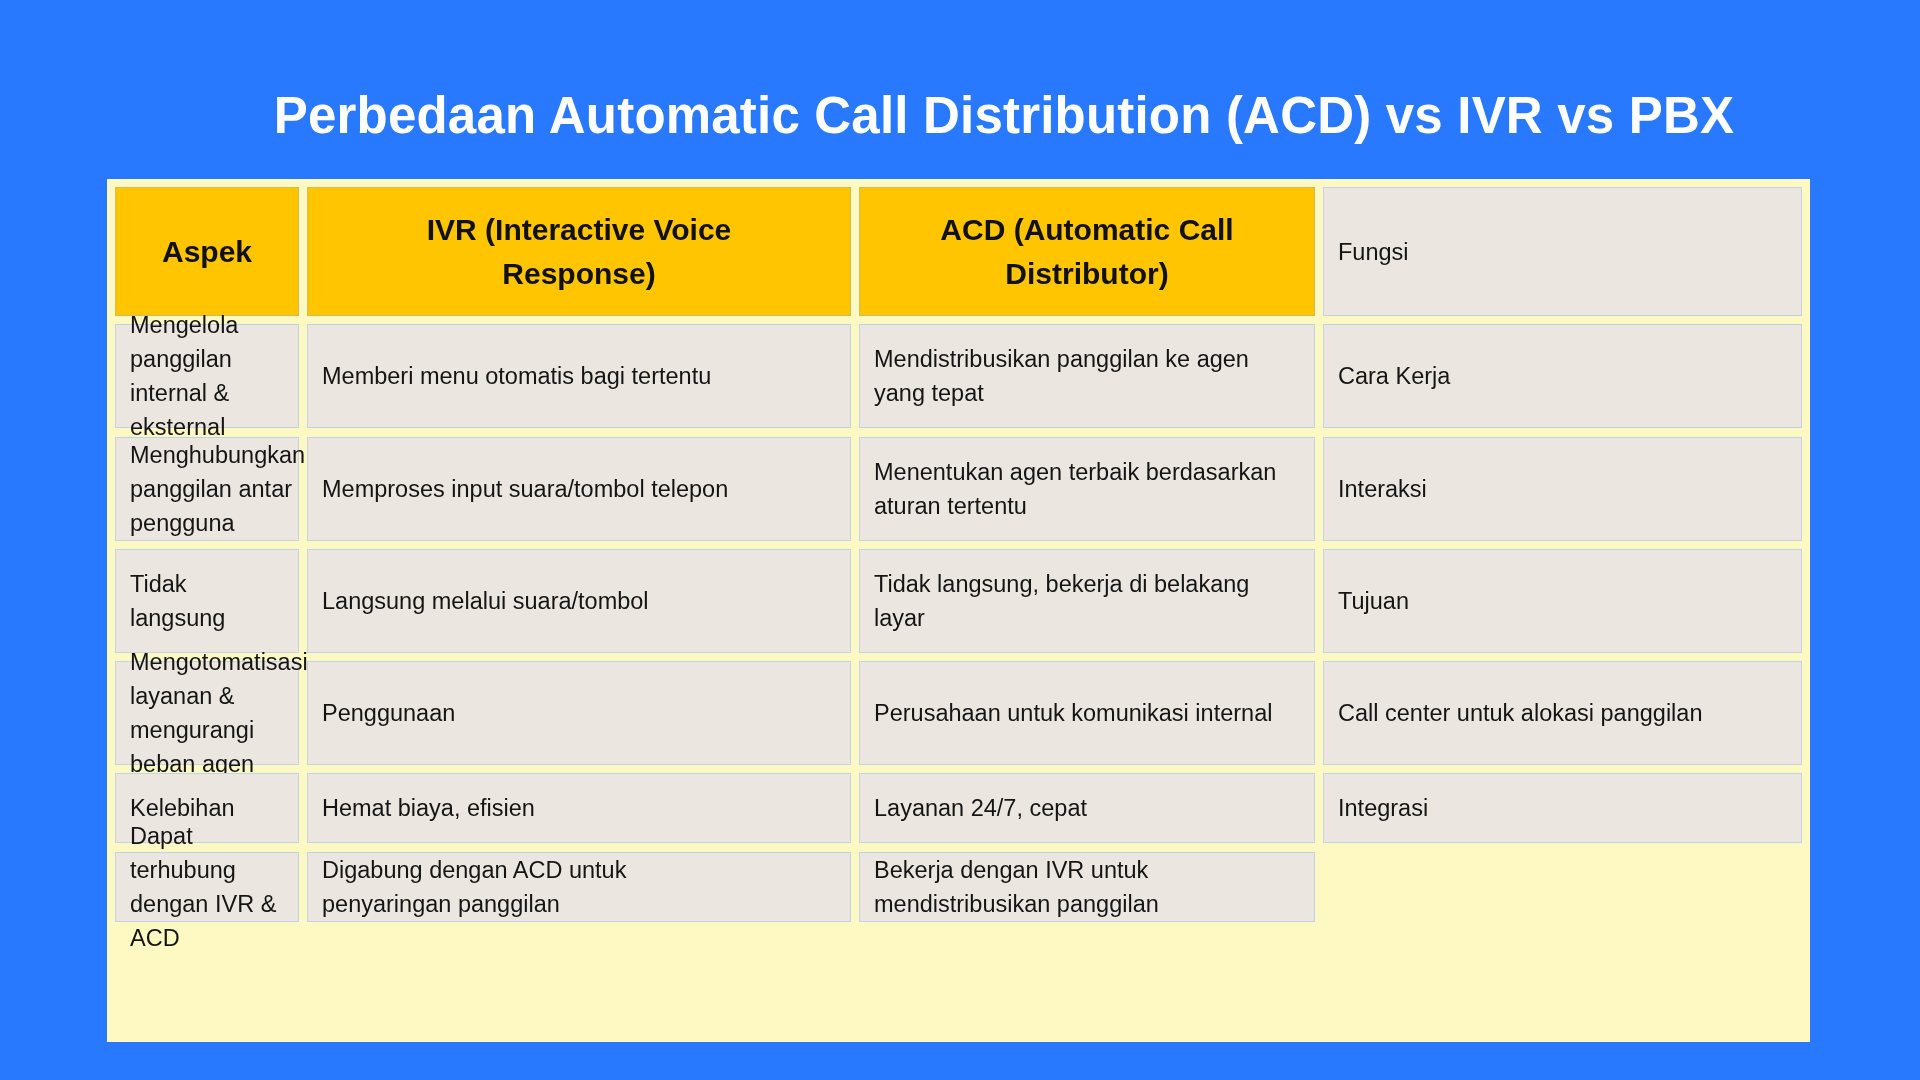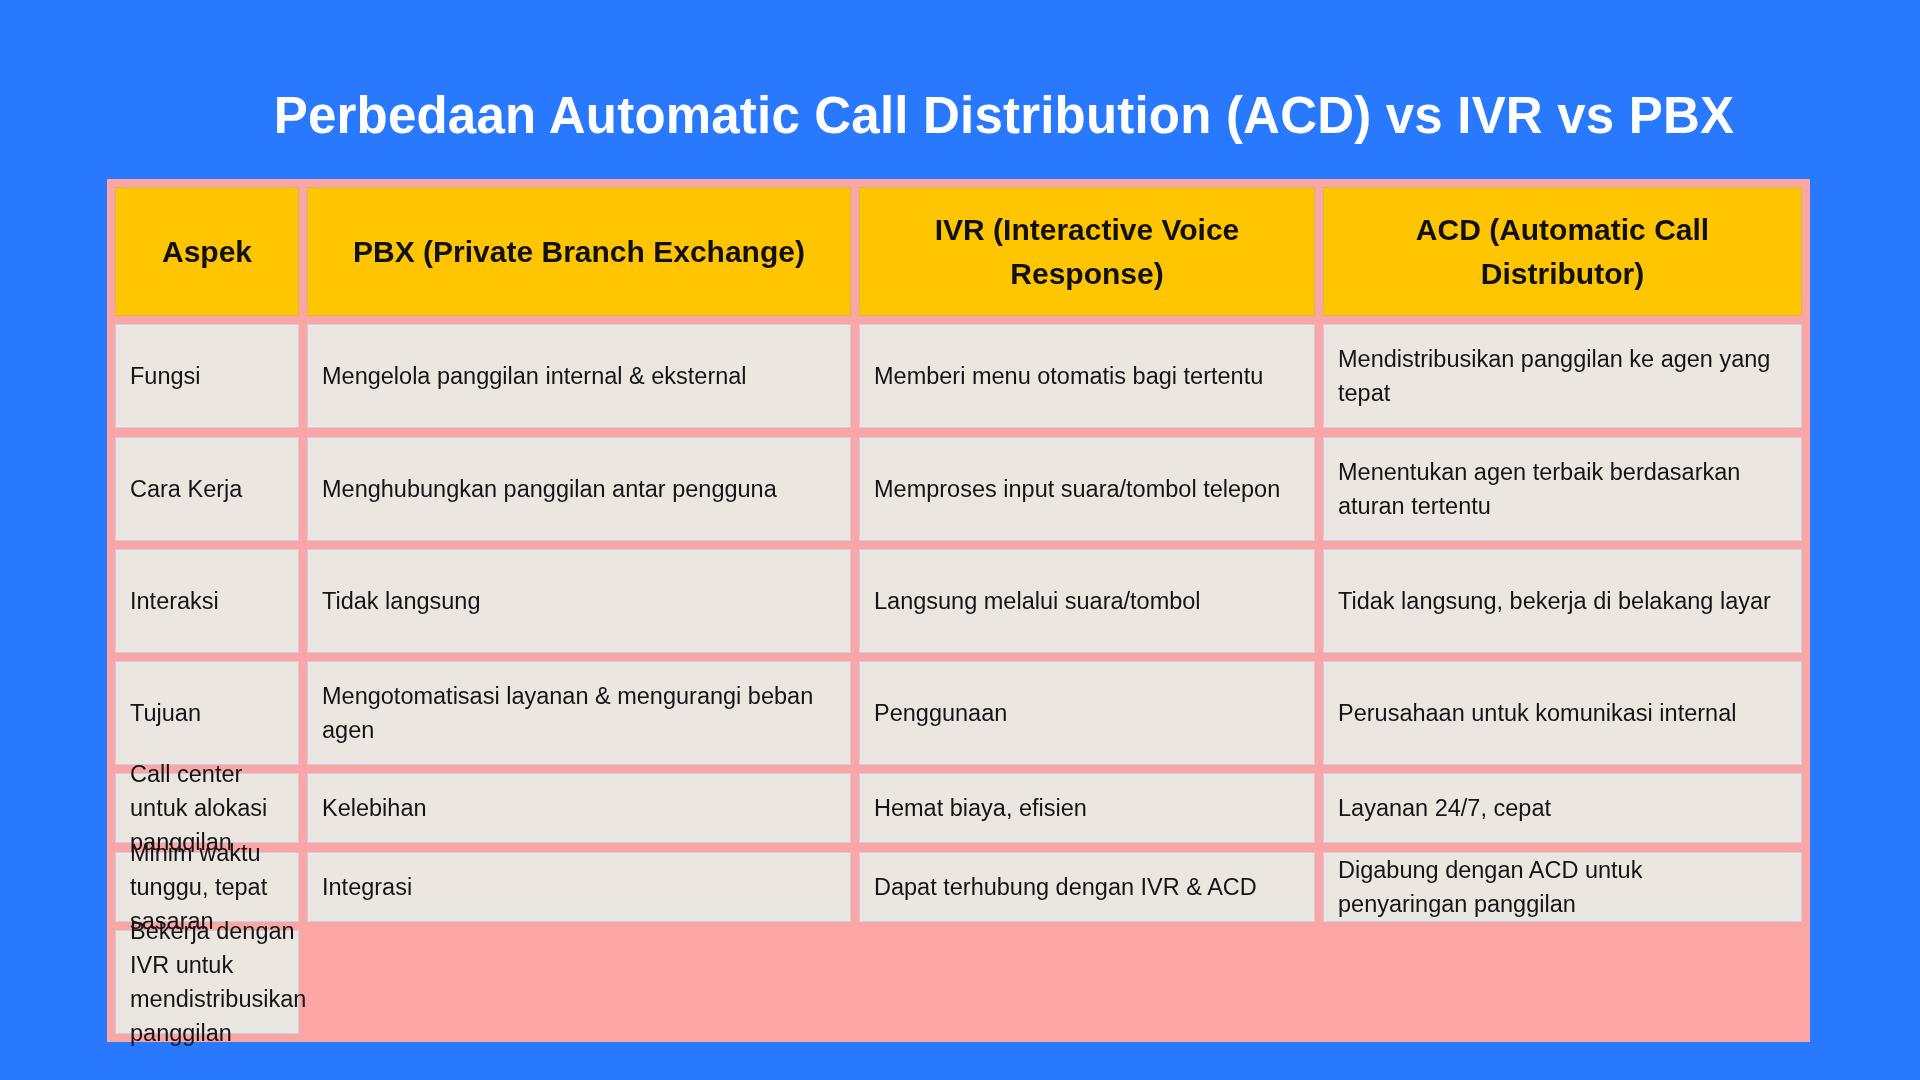--- a/index.html
+++ b/index.html
@@ -13,21 +13,21 @@
     position:absolute; left:0; top:86px; width:1920px;
     text-align:center; color:#ffffff;
     font-family:"Liberation Sans", sans-serif;
     font-weight:bold; font-size:51px; line-height:60px;
     letter-spacing:0.2px;
     padding-left:44px;
   }
   .table-wrap {
     position:absolute; left:107px; top:179px;
     width:1703px; height:863px;
-    background:#fca5a5;
+    background:#fef9c3;
   }
   .grid {
     position:absolute; left:8px; top:8px;
     display:grid;
     grid-template-columns:184px 544px 456px 479px;
     grid-template-rows:129px 104px 104px 104px 104px 70px 70px 104px;
     column-gap:8px; row-gap:8.3px;
   }
   .cell {
     background:#ece6e1;
@@ -50,23 +50,20 @@
 </head>
 <body>
 
 <div class="title">Perbedaan Automatic Call Distribution (ACD) vs IVR vs PBX</div>
 
 <div class="table-wrap">
   <div class="grid">
 
     <div class="cell head">
         <span>Aspek</span>
-      </div>
-    <div class="cell head">
-        <span>PBX (Private Branch Exchange)</span>
       </div>
     <div class="cell head">
         <span style="width:330px">IVR (Interactive Voice Response)</span>
       </div>
     <div class="cell head">
         <span style="width:330px">ACD (Automatic Call Distributor)</span>
       </div>
 
     <div class="cell">
         <span>Fungsi</span>
@@ -126,23 +123,20 @@
 
     <div class="cell">
         <span>Kelebihan</span>
       </div>
     <div class="cell">
         <span>Hemat biaya, efisien</span>
       </div>
     <div class="cell">
         <span>Layanan 24/7, cepat</span>
       </div>
-    <div class="cell">
-        <span>Minim waktu tunggu, tepat sasaran</span>
-      </div>
 
     <div class="cell">
         <span>Integrasi</span>
       </div>
     <div class="cell">
         <span>Dapat terhubung dengan IVR &amp; ACD</span>
       </div>
     <div class="cell">
         <span style="max-width:340px">Digabung dengan ACD untuk penyaringan panggilan</span>
       </div>

